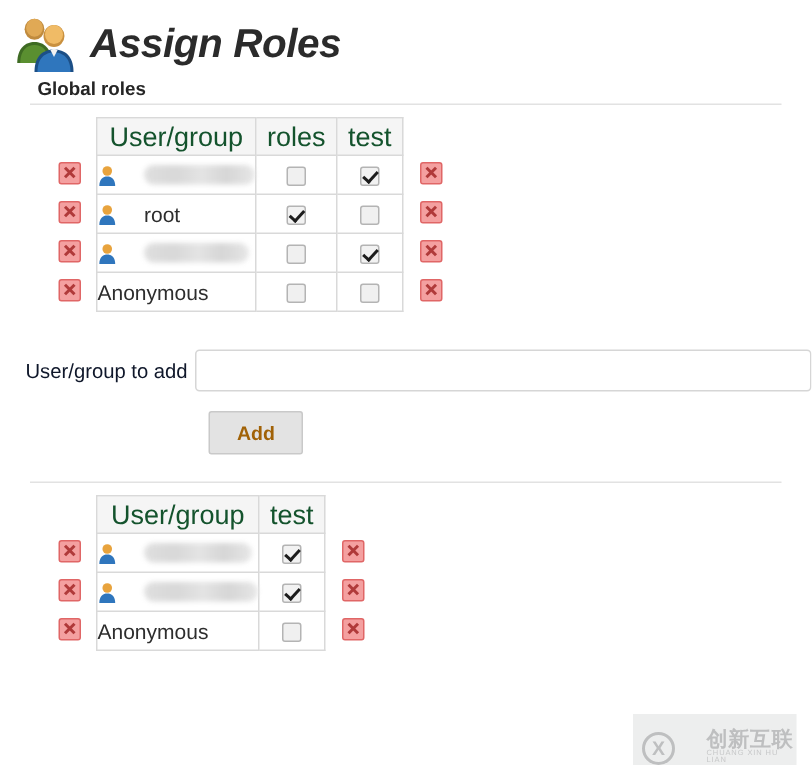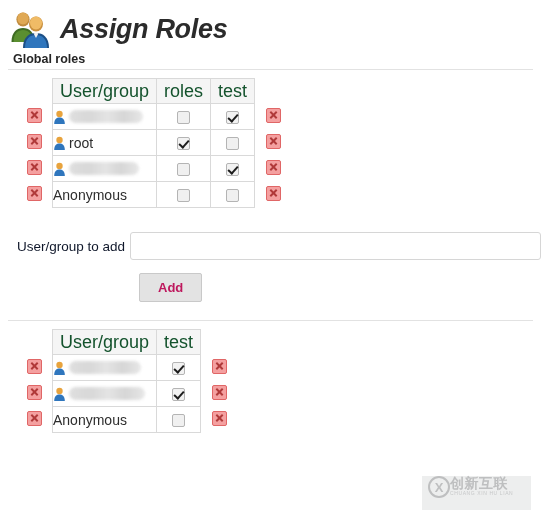--- a/index.html
+++ b/index.html
@@ -36,21 +36,21 @@
     font-size: 27px;
     font-weight: bold;
     color: #2b2b2b;
     letter-spacing: -0.3px;
     line-height: 1;
     white-space: nowrap;
   }
 
   
   .section {
-    padding: 0 8px;
+    padding: 0 20px;
     box-sizing: border-box;
   }
   .section-heading {
     font-size: 12.5px;
     font-weight: bold;
     color: #252525;
     margin: 0 0 3px 5px;
   }
   .section-rule {
     border: 0;
@@ -109,21 +109,21 @@
     text-align: center;
     vertical-align: middle;
     height: 25px;
     padding: 0;
   }
 
   
   .row-inner {
     display: flex;
     align-items: center;
-    gap: 3px;
+    gap: 18px;
   }
   .person-icon {
     width: 13px;
     height: 14px;
     flex: 0 0 13px;
     position: relative;
   }
   .name-text {
     font-size: 14px;
     color: #2d2d2d;
@@ -225,37 +225,37 @@
   .btn-row {
     margin-top: 13px;
     padding-left: 131px;
   }
   .add-btn {
     background: #e3e3e3;
     border: 1px solid #c9c9c9;
     border-radius: 2px;
     font-size: 13px;
     font-weight: bold;
-    color: #be185d;
+    color: #a16207;
     padding: 6px 18px;
     cursor: pointer;
     font-family: "Liberation Sans", sans-serif;
   }
 
   
   .watermark {
     position: absolute;
     right: 10px;
     bottom: 8px;
     width: 109px;
     height: 34px;
     background: #eceded;
     display: flex;
-    align-items: flex-start;
-    gap: 0;
+    align-items: flex-end;
+    gap: 21px;
     padding-left: 6px;
     box-sizing: border-box;
     opacity: 0.92;
   }
   .wm-logo {
     width: 22px;
     height: 22px;
     flex: 0 0 22px;
     border: 2px solid #b9babb;
     border-radius: 50%;

